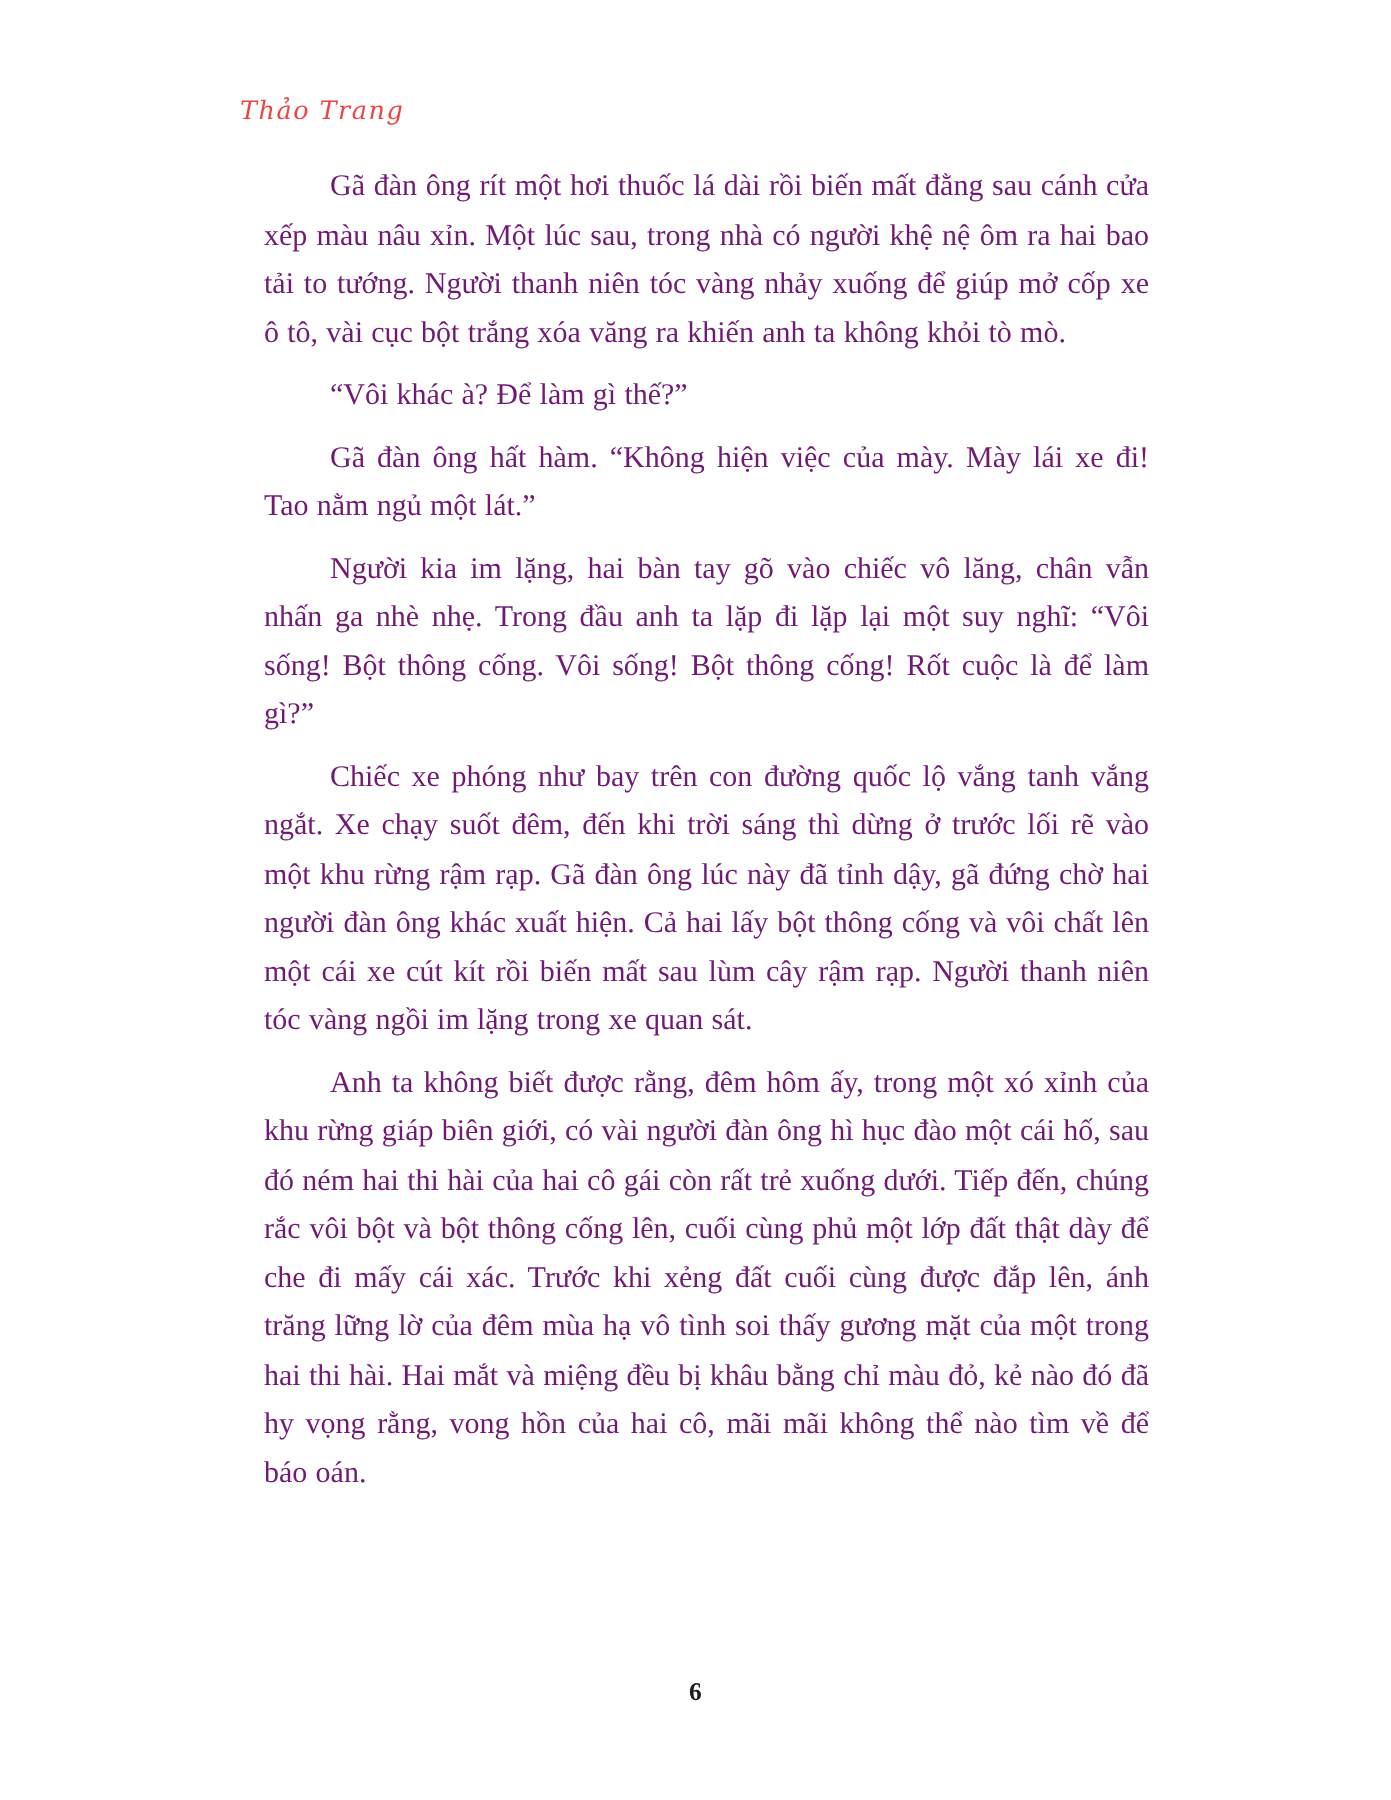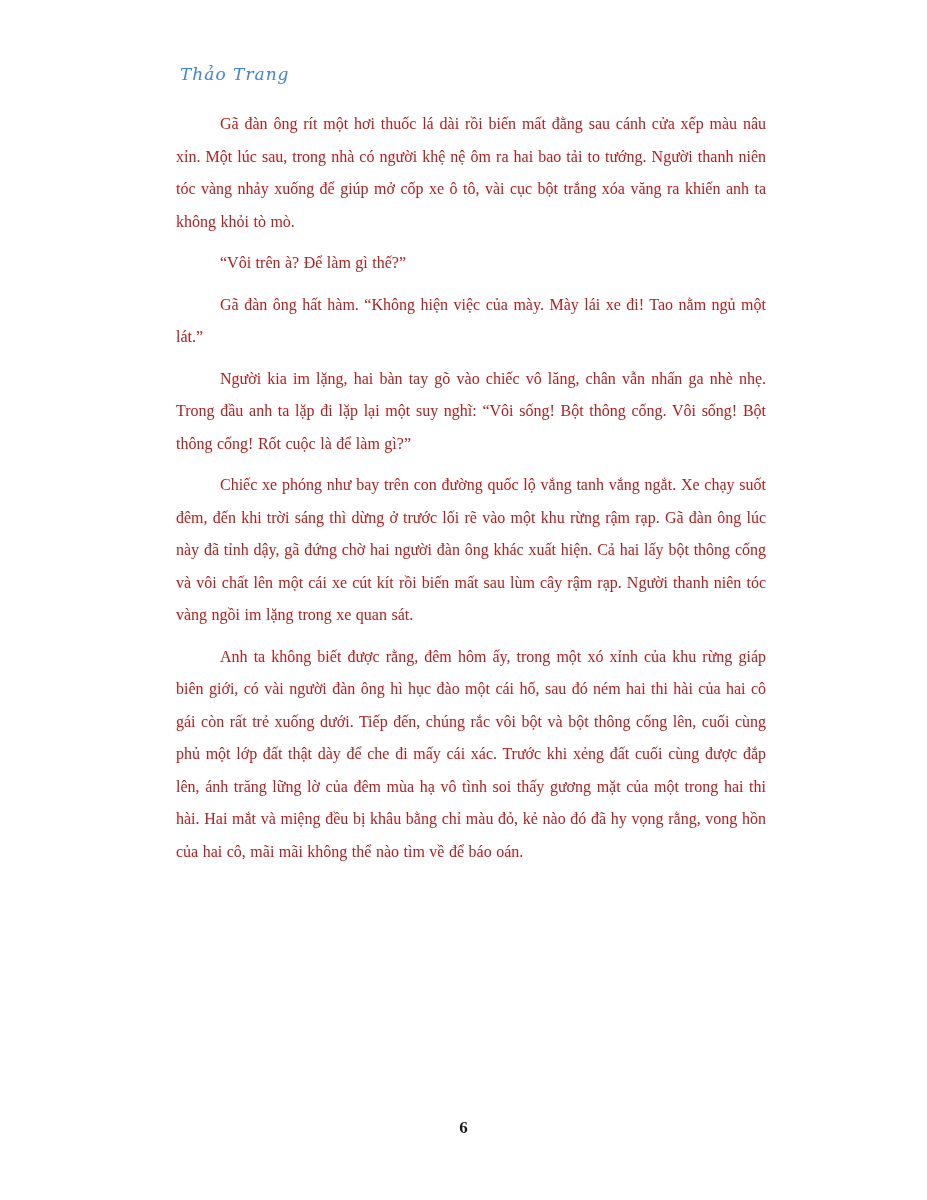--- a/index.html
+++ b/index.html
@@ -15,37 +15,37 @@
       height: 1200px;
       margin: 0 auto;
       background: #ffffff;
       color: #1c1c1c;
       overflow: hidden;
     }
 
     .running-header {
       position: absolute;
       top: 64px;
-      left: 180px;
+      left: 160px;
       font-family: "DejaVu Serif", serif;
       font-style: italic;
       font-size: 17px;
       letter-spacing: 1px;
-      color: #3b82f6;
+      color: #ef4444;
     }
 
     .page-body {
       position: absolute;
       top: 108px;
       left: 176px;
       width: 590px;
-      font-size: 16px;
+      font-size: 20px;
       line-height: 32.5px;
       text-align: justify;
-      color: #b91c1c;
+      color: #701a75;
     }
 
     .page-body p {
       text-indent: 44px;
       margin-bottom: 9px;
       word-spacing: 0.5px;
     }
 
     .page-footer {
       position: absolute;
@@ -60,21 +60,21 @@
   </style>
 </head>
 <body>
 
 <div class="book-page">
 
   <div class="running-header">Thảo Trang</div>
 
   <div class="page-body">
     <p>Gã đàn ông rít một hơi thuốc lá dài rồi biến mất đằng sau cánh cửa xếp màu nâu xỉn. Một lúc sau, trong nhà có người khệ nệ ôm ra hai bao tải to tướng. Người thanh niên tóc vàng nhảy xuống để giúp mở cốp xe ô tô, vài cục bột trắng xóa văng ra khiến anh ta không khỏi tò mò.</p>
-    <p>“Vôi trên à? Để làm gì thế?”</p>
+    <p>“Vôi khác à? Để làm gì thế?”</p>
     <p>Gã đàn ông hất hàm. “Không hiện việc của mày. Mày lái xe đi! Tao nằm ngủ một lát.”</p>
     <p>Người kia im lặng, hai bàn tay gõ vào chiếc vô lăng, chân vẫn nhấn ga nhè nhẹ. Trong đầu anh ta lặp đi lặp lại một suy nghĩ: “Vôi sống! Bột thông cống. Vôi sống! Bột thông cống! Rốt cuộc là để làm gì?”</p>
     <p>Chiếc xe phóng như bay trên con đường quốc lộ vắng tanh vắng ngắt. Xe chạy suốt đêm, đến khi trời sáng thì dừng ở trước lối rẽ vào một khu rừng rậm rạp. Gã đàn ông lúc này đã tỉnh dậy, gã đứng chờ hai người đàn ông khác xuất hiện. Cả hai lấy bột thông cống và vôi chất lên một cái xe cút kít rồi biến mất sau lùm cây rậm rạp. Người thanh niên tóc vàng ngồi im lặng trong xe quan sát.</p>
     <p>Anh ta không biết được rằng, đêm hôm ấy, trong một xó xỉnh của khu rừng giáp biên giới, có vài người đàn ông hì hục đào một cái hố, sau đó ném hai thi hài của hai cô gái còn rất trẻ xuống dưới. Tiếp đến, chúng rắc vôi bột và bột thông cống lên, cuối cùng phủ một lớp đất thật dày để che đi mấy cái xác. Trước khi xẻng đất cuối cùng được đắp lên, ánh trăng lững lờ của đêm mùa hạ vô tình soi thấy gương mặt của một trong hai thi hài. Hai mắt và miệng đều bị khâu bằng chỉ màu đỏ, kẻ nào đó đã hy vọng rằng, vong hồn của hai cô, mãi mãi không thể nào tìm về để báo oán.</p>
   </div>
 
   <div class="page-footer">6</div>
 
 </div>
 

